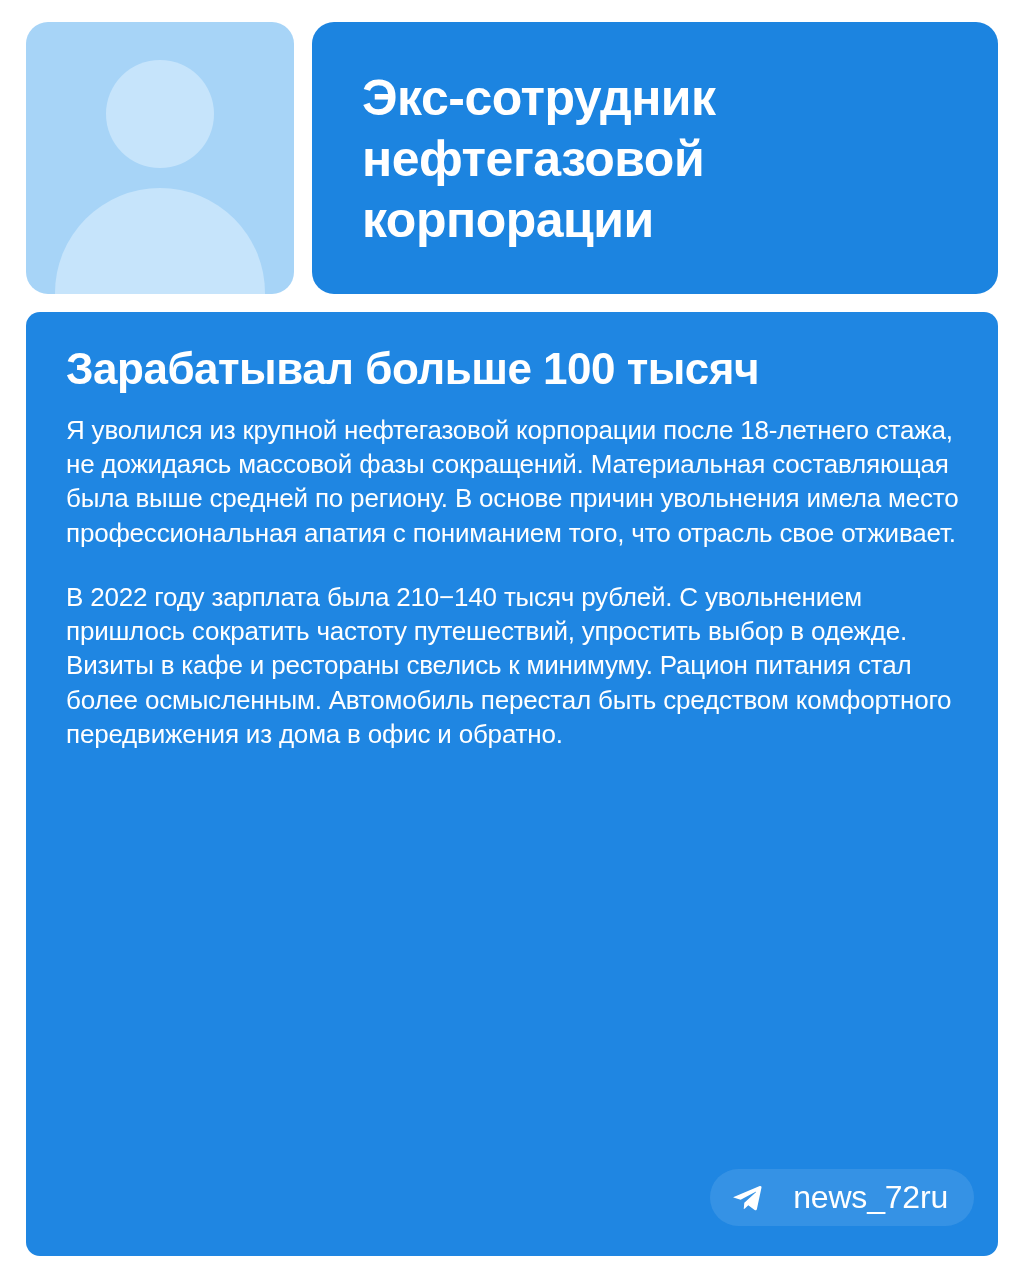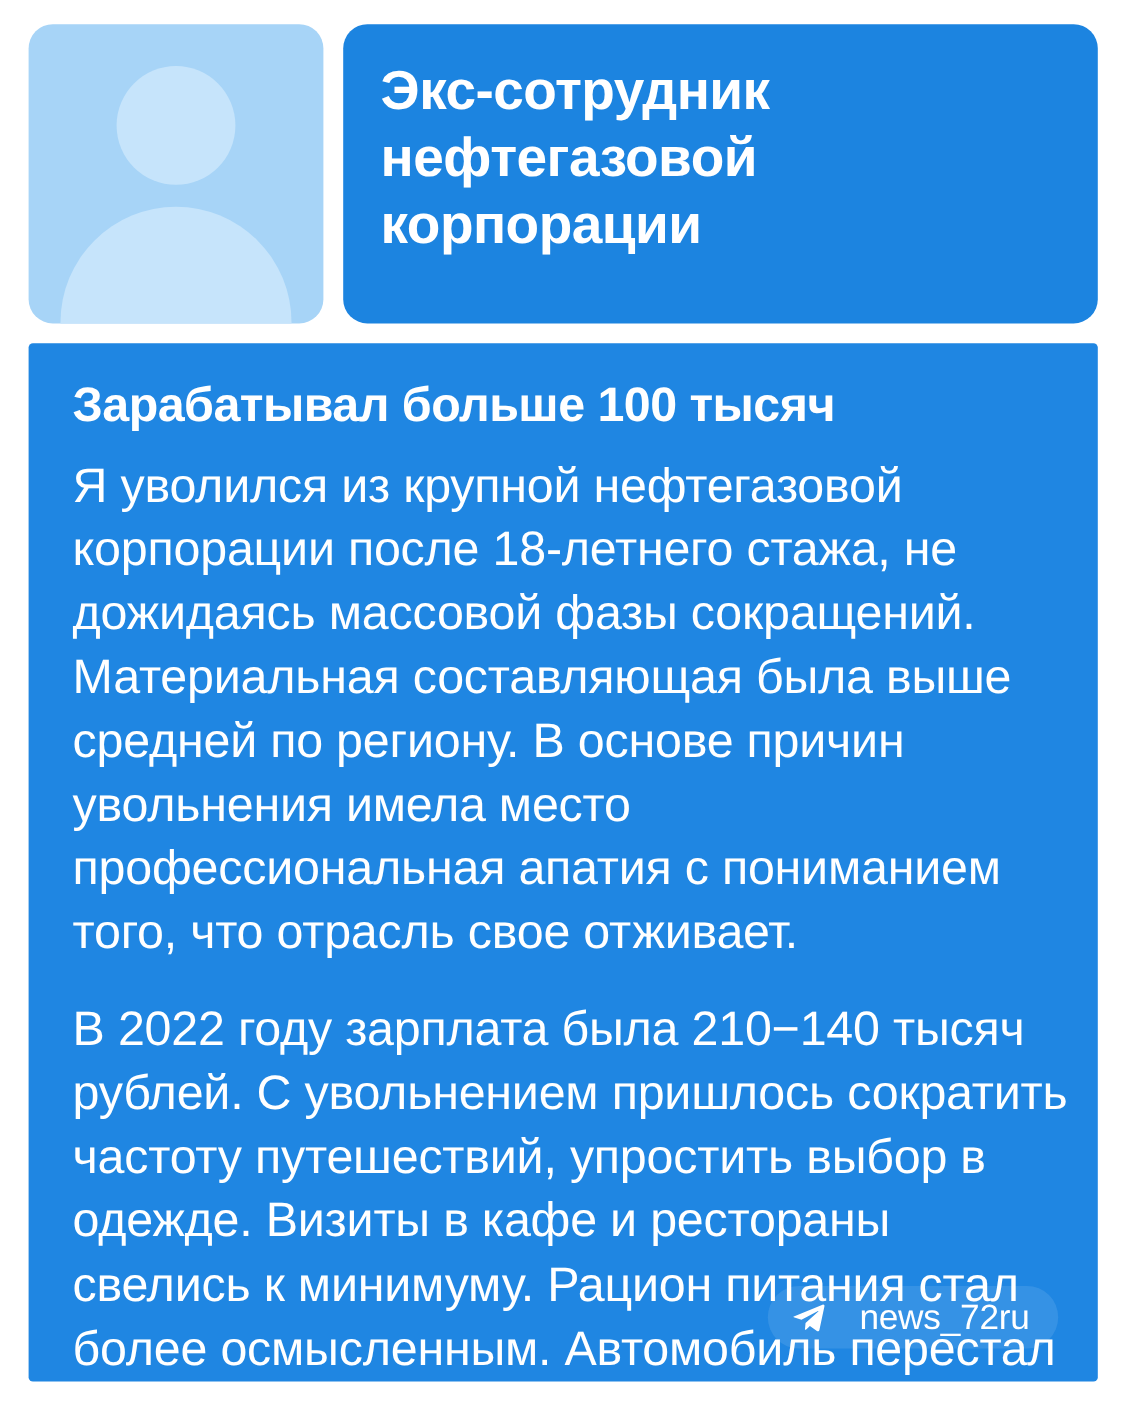--- a/index.html
+++ b/index.html
@@ -71,58 +71,58 @@
     box-sizing: border-box;
     display: flex;
     align-items: flex-start;
   }
   .headline {
     color: #ffffff;
     font-weight: bold;
     font-size: 50px;
     line-height: 1.22;
     letter-spacing: -0.5px;
-    margin: 0;
+    margin: 16px;
   }
 
   
   .body-box {
     position: absolute;
     left: 26px;
     top: 312px;
     width: 972px;
     height: 944px;
-    border-radius: 4px;
+    border-radius: 14px;
     background: #1f86e2;
     box-sizing: border-box;
     padding: 32px 20px 24px 40px;
   }
 
   .subhead {
     color: #ffffff;
     font-weight: bold;
     font-size: 44px;
     line-height: 1.15;
     margin: 0 0 18px 0;
     letter-spacing: -0.5px;
   }
 
   .para {
     color: #ffffff;
-    font-size: 44px;
+    font-size: 26px;
     line-height: 1.32;
     margin: 0 0 30px 0;
     letter-spacing: -0.2px;
   }
   .para:last-of-type { margin-bottom: 0; }
 
   
   .channel {
     position: absolute;
-    right: 36px;
+    right: 24px;
     bottom: 30px;
     display: flex;
     align-items: center;
     gap: 29px;
     background: rgba(255,255,255,0.10);
     border-radius: 30px;
     padding: 10px 26px 10px 20px;
   }
   .tg-icon {
     width: 34px;

